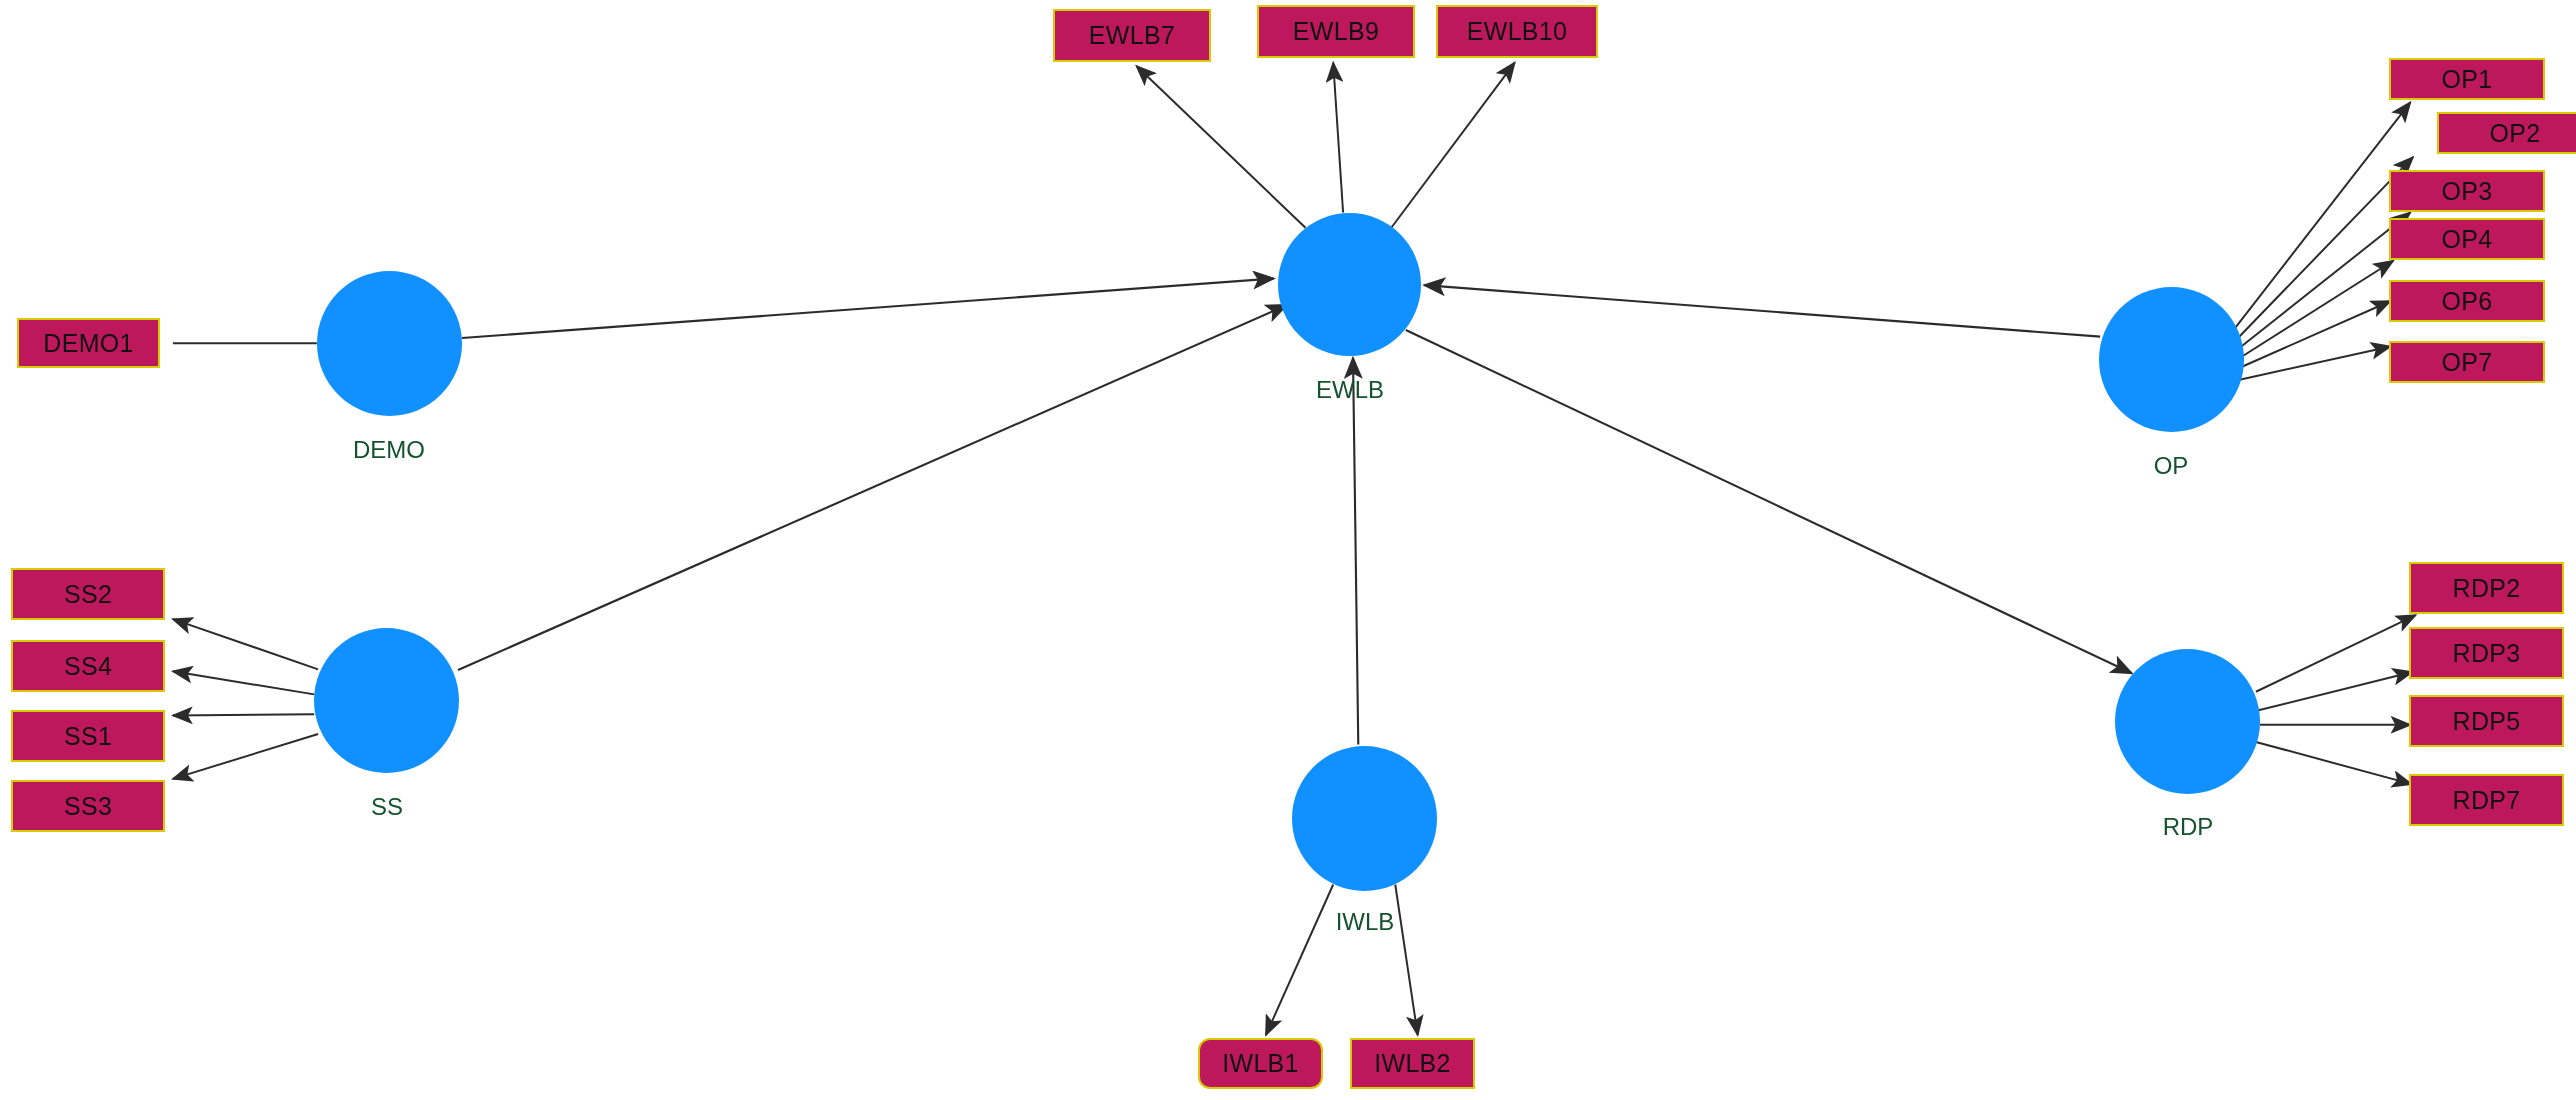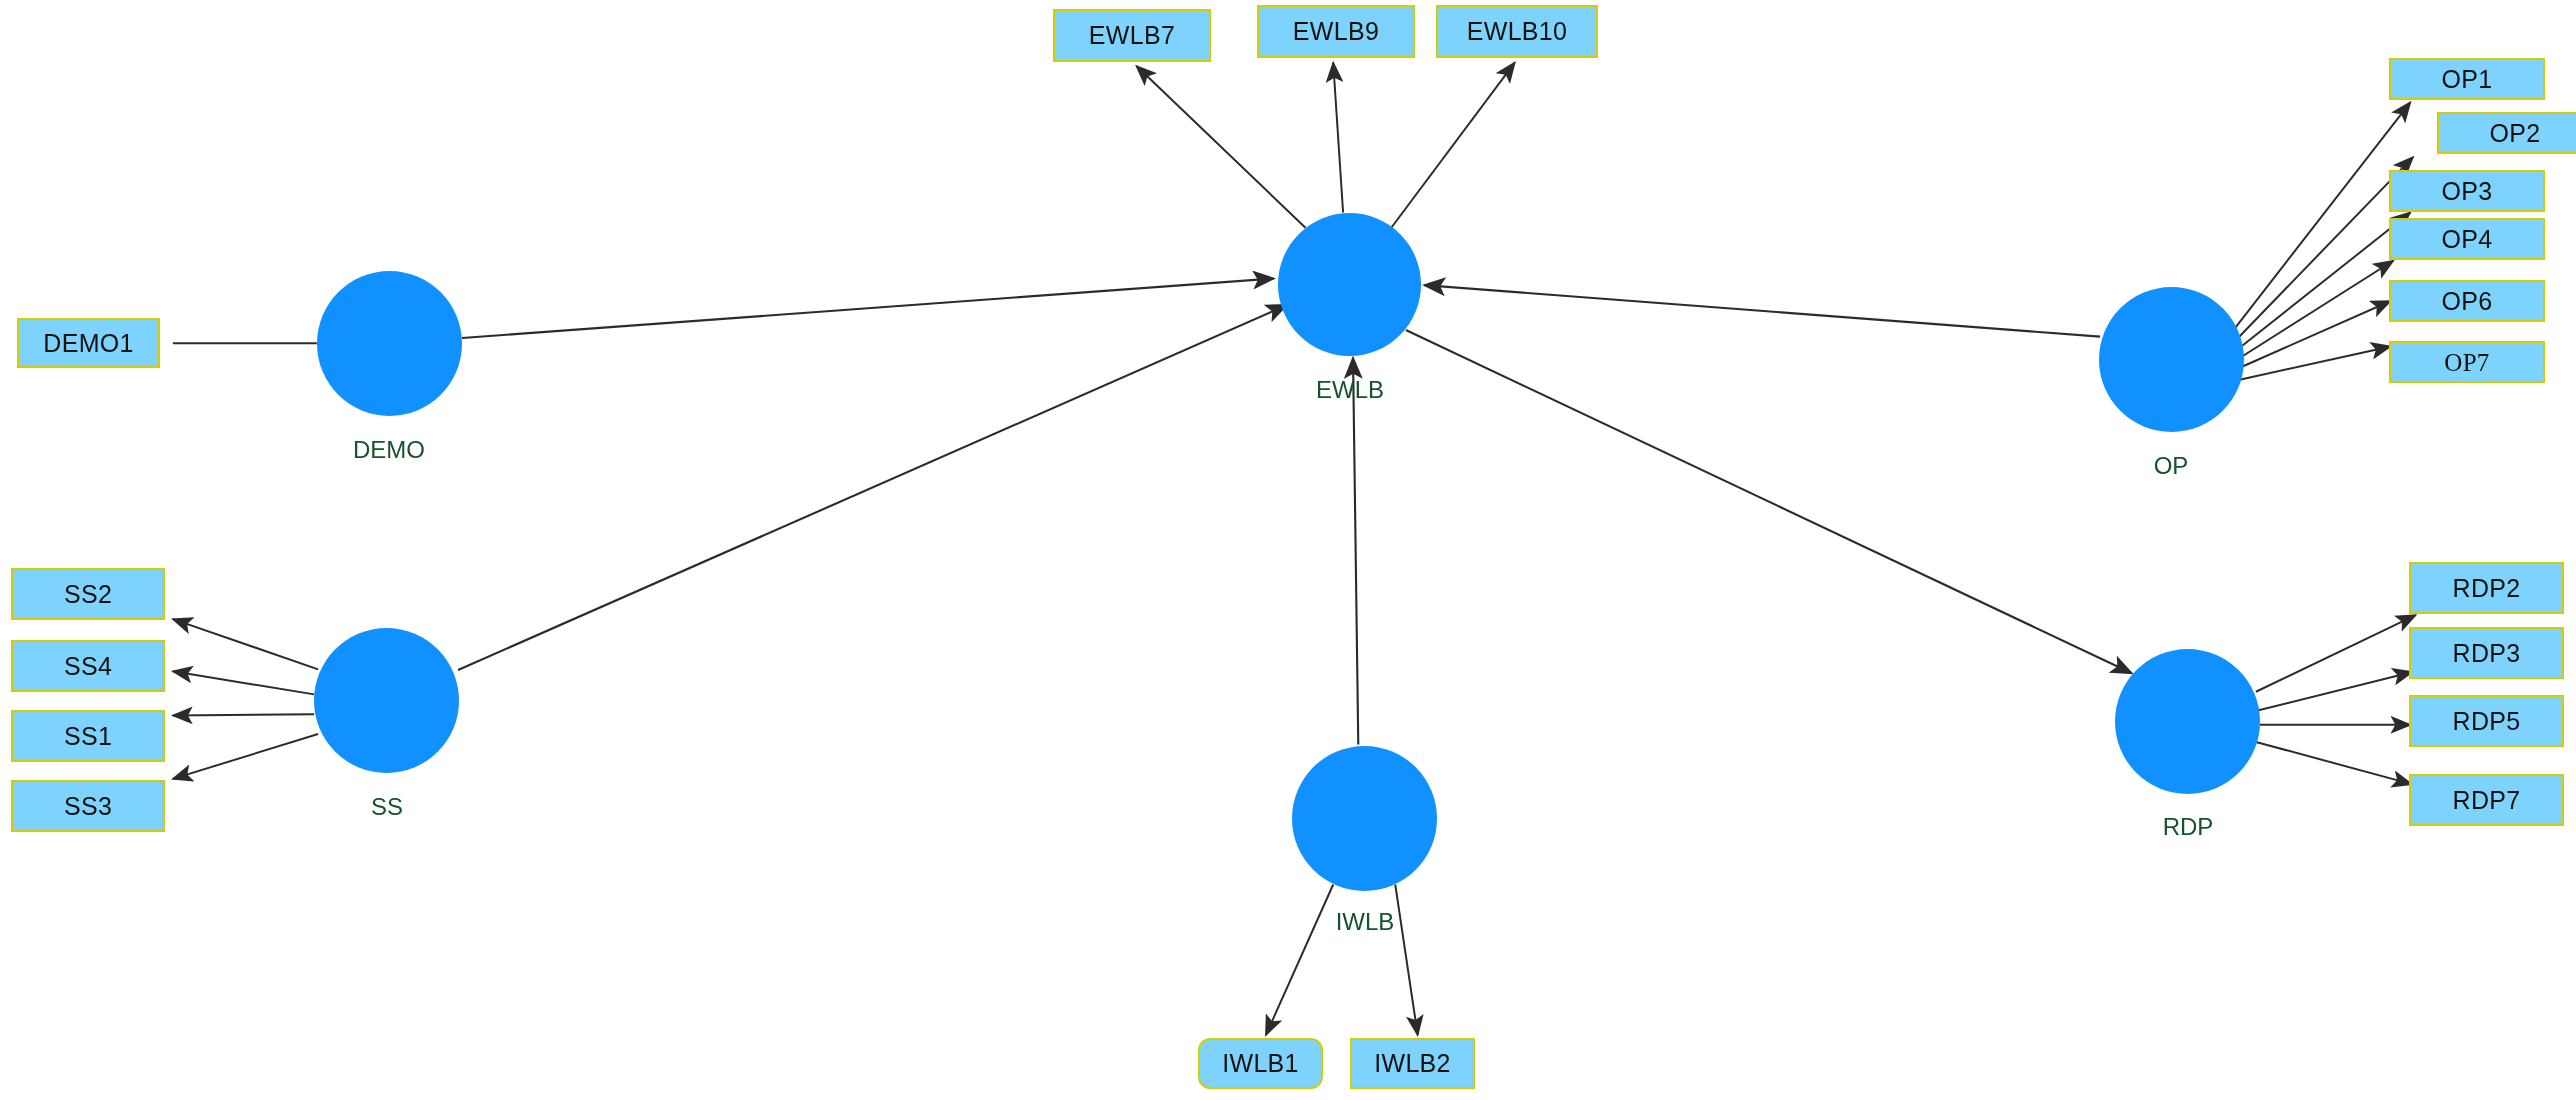--- a/index.html
+++ b/index.html
@@ -13,21 +13,21 @@
     overflow:hidden;
   }
   #edges{
     position:absolute;
     left:0;top:0;
     width:2576px;height:1101px;
     pointer-events:none;
   }
   .indicator{
     position:absolute;
-    background:#7dd3fc;
+    background:#be185d;
     border:2px solid #D6CB05;
     box-sizing:border-box;
     display:flex;
     align-items:center;
     justify-content:center;
     color:#111111;
     font-size:25px;
     font-family:"Liberation Sans", sans-serif;
     letter-spacing:0.3px;
     line-height:1;
@@ -105,21 +105,21 @@
       </div>
       <div class="indicator" style="left: 2389px; top: 170px; width: 156px; height: 42px;">
         <span>OP3</span>
       </div>
       <div class="indicator" style="left: 2389px; top: 218px; width: 156px; height: 42px;">
         <span>OP4</span>
       </div>
       <div class="indicator" style="left: 2389px; top: 280px; width: 156px; height: 42px;">
         <span>OP6</span>
       </div>
-      <div class="indicator" style="left: 2389px; top: 341px; width: 156px; height: 42px; font-family: Liberation Serif, serif;">
+      <div class="indicator" style="left: 2389px; top: 341px; width: 156px; height: 42px;">
         <span>OP7</span>
       </div>
       <div class="indicator" style="left: 17px; top: 318px; width: 143px; height: 50px;">
         <span>DEMO1</span>
       </div>
       <div class="indicator" style="left: 11.2px; top: 568px; width: 154px; height: 52px;">
         <span>SS2</span>
       </div>
       <div class="indicator" style="left: 11.2px; top: 640px; width: 154px; height: 52px;">
         <span>SS4</span>

